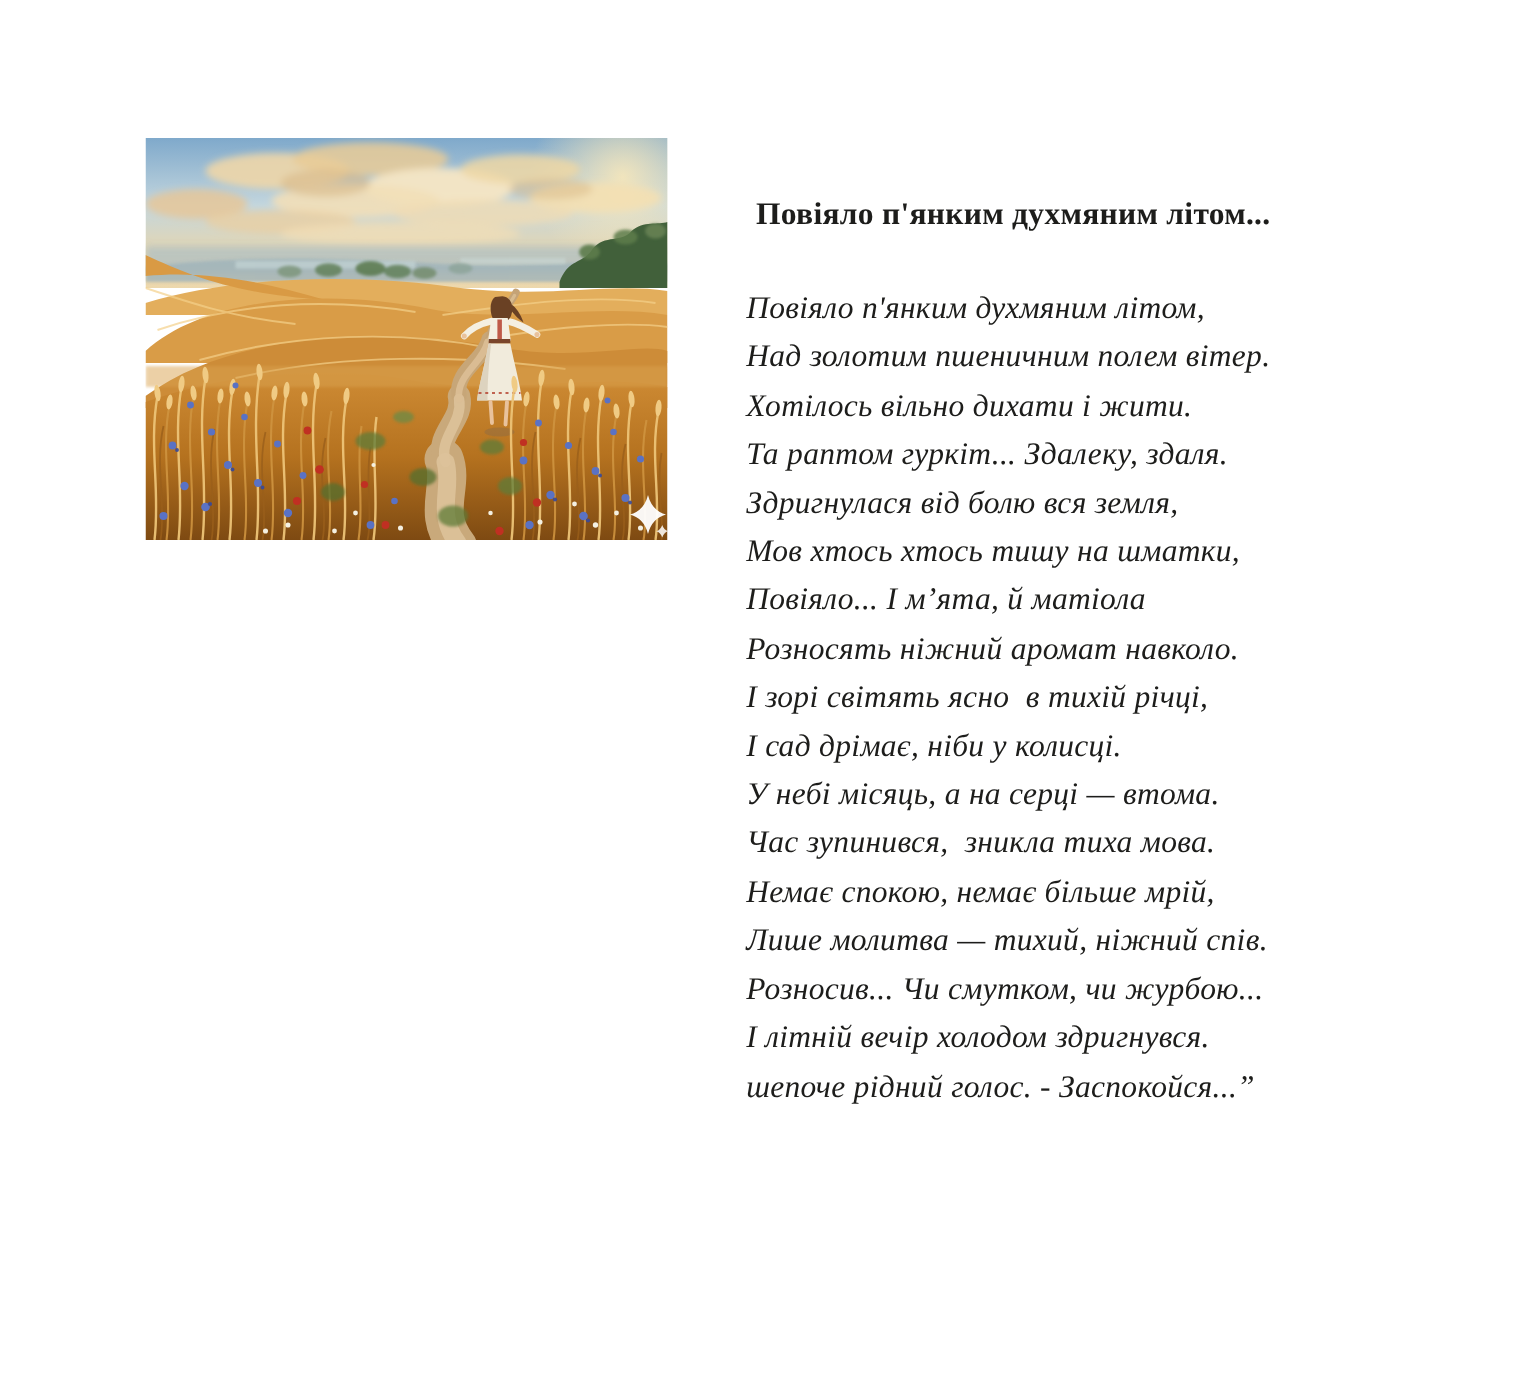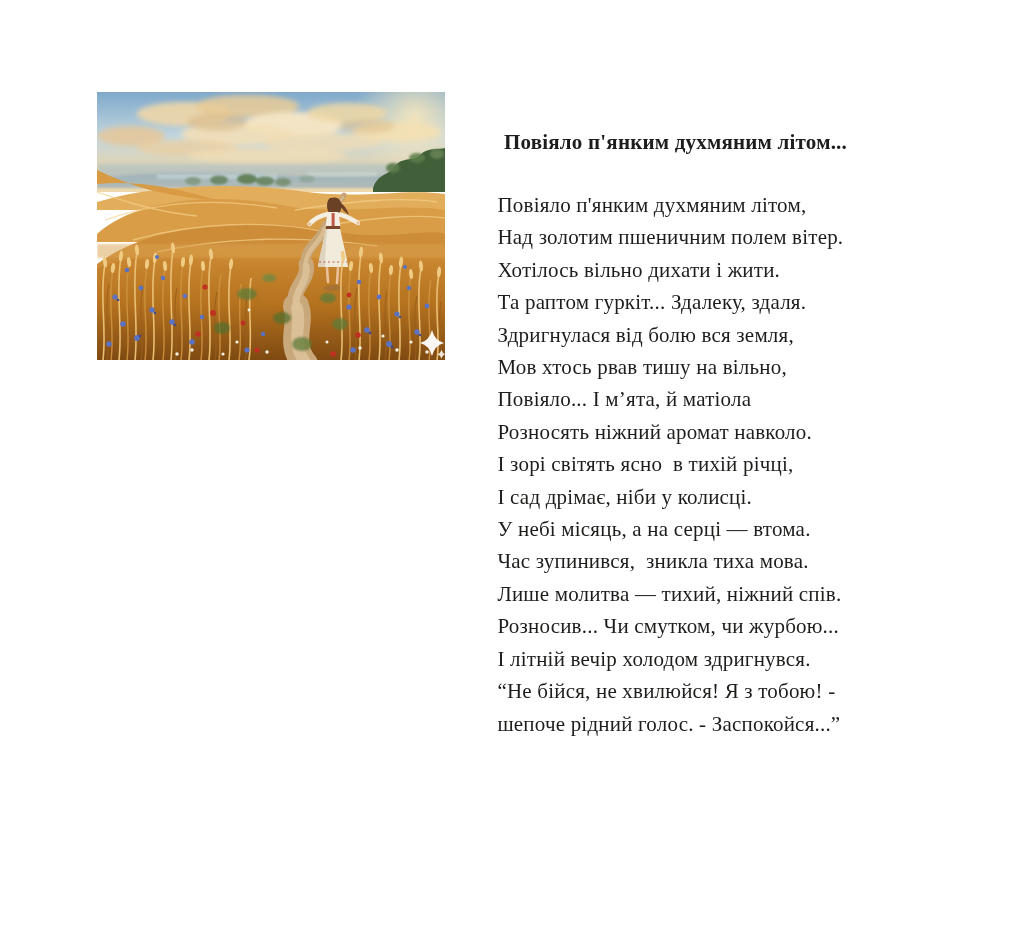--- a/index.html
+++ b/index.html
@@ -18,21 +18,21 @@
   .poem {
     position: absolute; left: 492px; top: 126px; width: 460px;
     color: #1d1d1b;
   }
   .poem-title {
     font-size: 21px; font-weight: bold; line-height: 32px;
     letter-spacing: 0.2px; margin: 0 0 31px 12px;
   }
   .poem-line {
     font-size: 21px; line-height: 32.4px;
-    letter-spacing: 0.2px; white-space: pre;
+    letter-spacing: 0.2px; white-space: pre; font-style: italic;
   }
 </style>
 </head>
 <body>
 
 <figure class="painting">
   <svg viewBox="0 0 348 268" xmlns="http://www.w3.org/2000/svg">
     <defs>
       <linearGradient id="sky" x1="0" y1="0" x2="0" y2="1">
         <stop offset="0" stop-color="#7fa9cb"></stop>
@@ -304,26 +304,26 @@
 </figure>
 
 <section class="poem">
   <h1 class="poem-title">Повіяло п'янким духмяним літом...</h1>
   <div class="poem-body">
     <div class="poem-line"> Повіяло п'янким духмяним літом,</div>
     <div class="poem-line"> Над золотим пшеничним полем вітер.</div>
     <div class="poem-line"> Хотілось вільно дихати і жити.</div>
     <div class="poem-line"> Та раптом гуркіт... Здалеку, здаля.</div>
     <div class="poem-line"> Здригнулася від болю вся земля,</div>
-    <div class="poem-line"> Мов хтось рвав тишу на вільно,</div>
+    <div class="poem-line"> Мов хтось хтось тишу на шматки,</div>
     <div class="poem-line"> Повіяло... І м’ята, й матіола</div>
     <div class="poem-line"> Розносять ніжний аромат навколо.</div>
     <div class="poem-line"> І зорі світять ясно  в тихій річці,</div>
     <div class="poem-line"> І сад дрімає, ніби у колисці.</div>
     <div class="poem-line"> У небі місяць, а на серці — втома.</div>
     <div class="poem-line"> Час зупинився,  зникла тиха мова.</div>
+    <div class="poem-line"> Немає спокою, немає більше мрій,</div>
     <div class="poem-line"> Лише молитва — тихий, ніжний спів.</div>
     <div class="poem-line"> Розносив... Чи смутком, чи журбою...</div>
     <div class="poem-line"> І літній вечір холодом здригнувся.</div>
-    <div class="poem-line"> “Не бійся, не хвилюйся! Я з тобою! -</div>
     <div class="poem-line"> шепоче рідний голос. - Заспокойся...”</div>
   </div>
 </section>
 
 </body></html>

